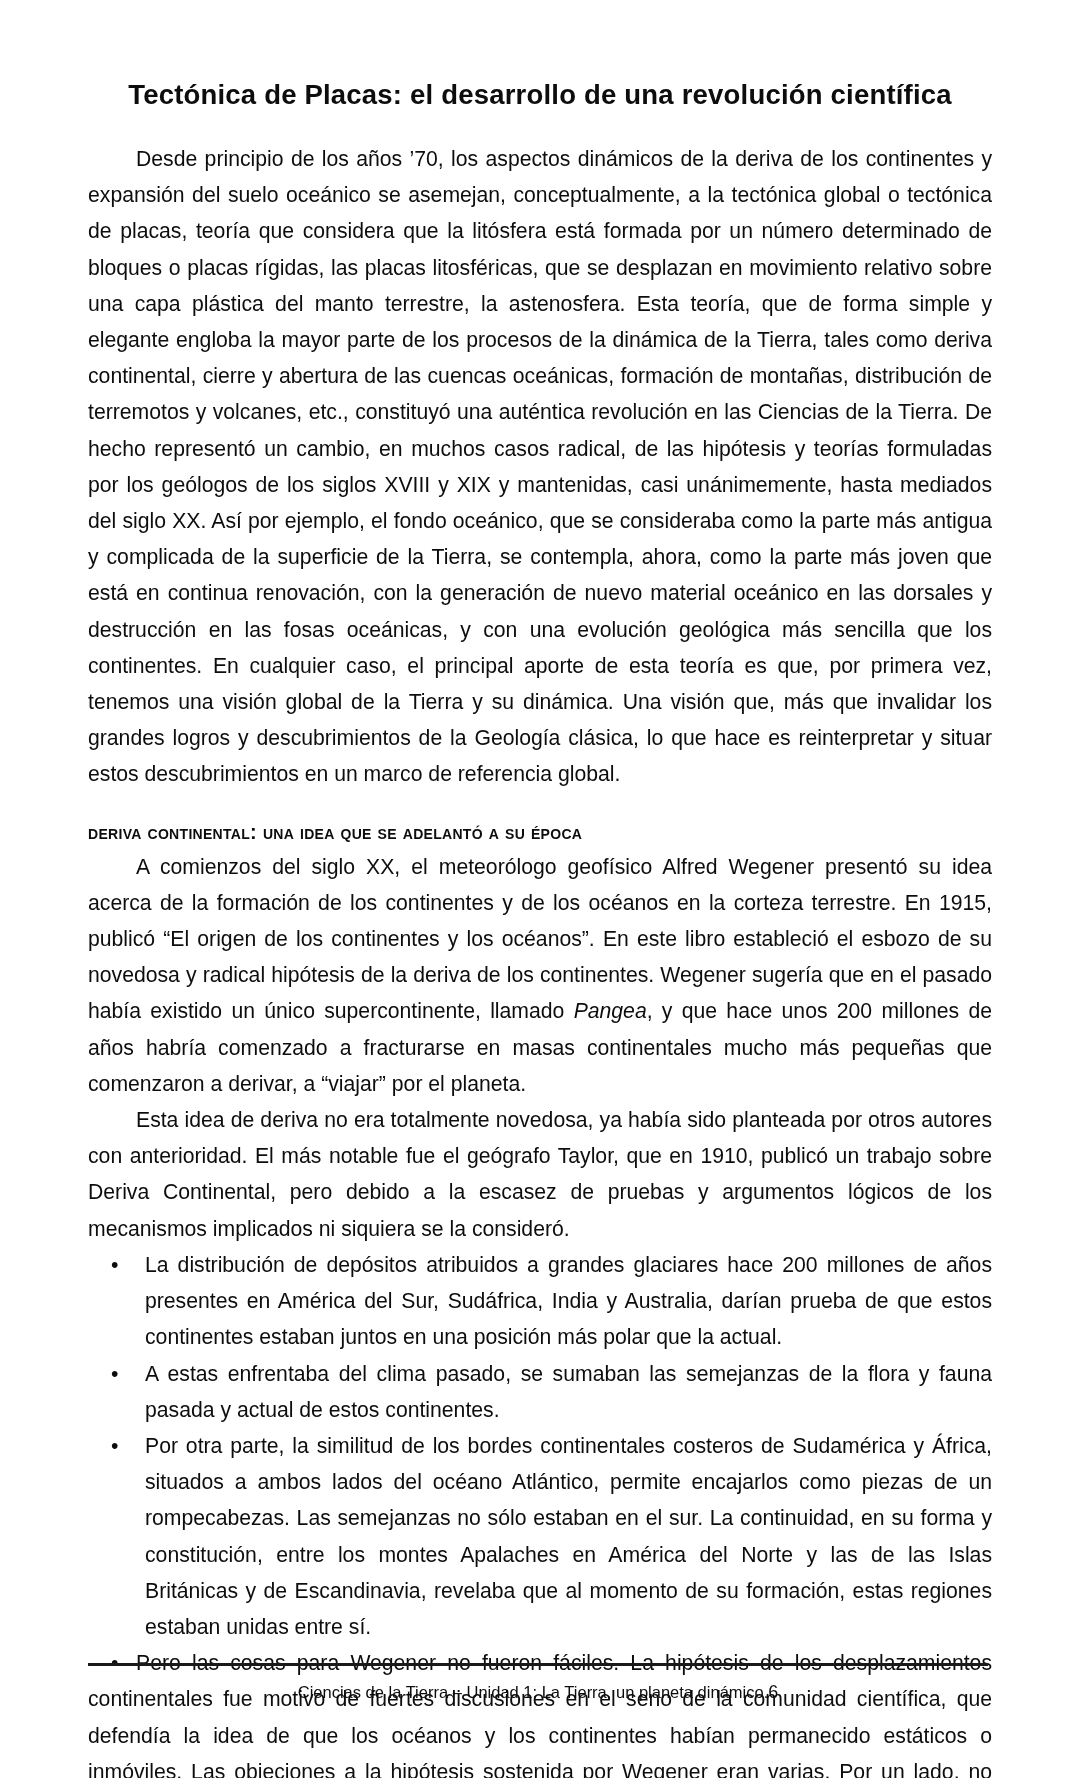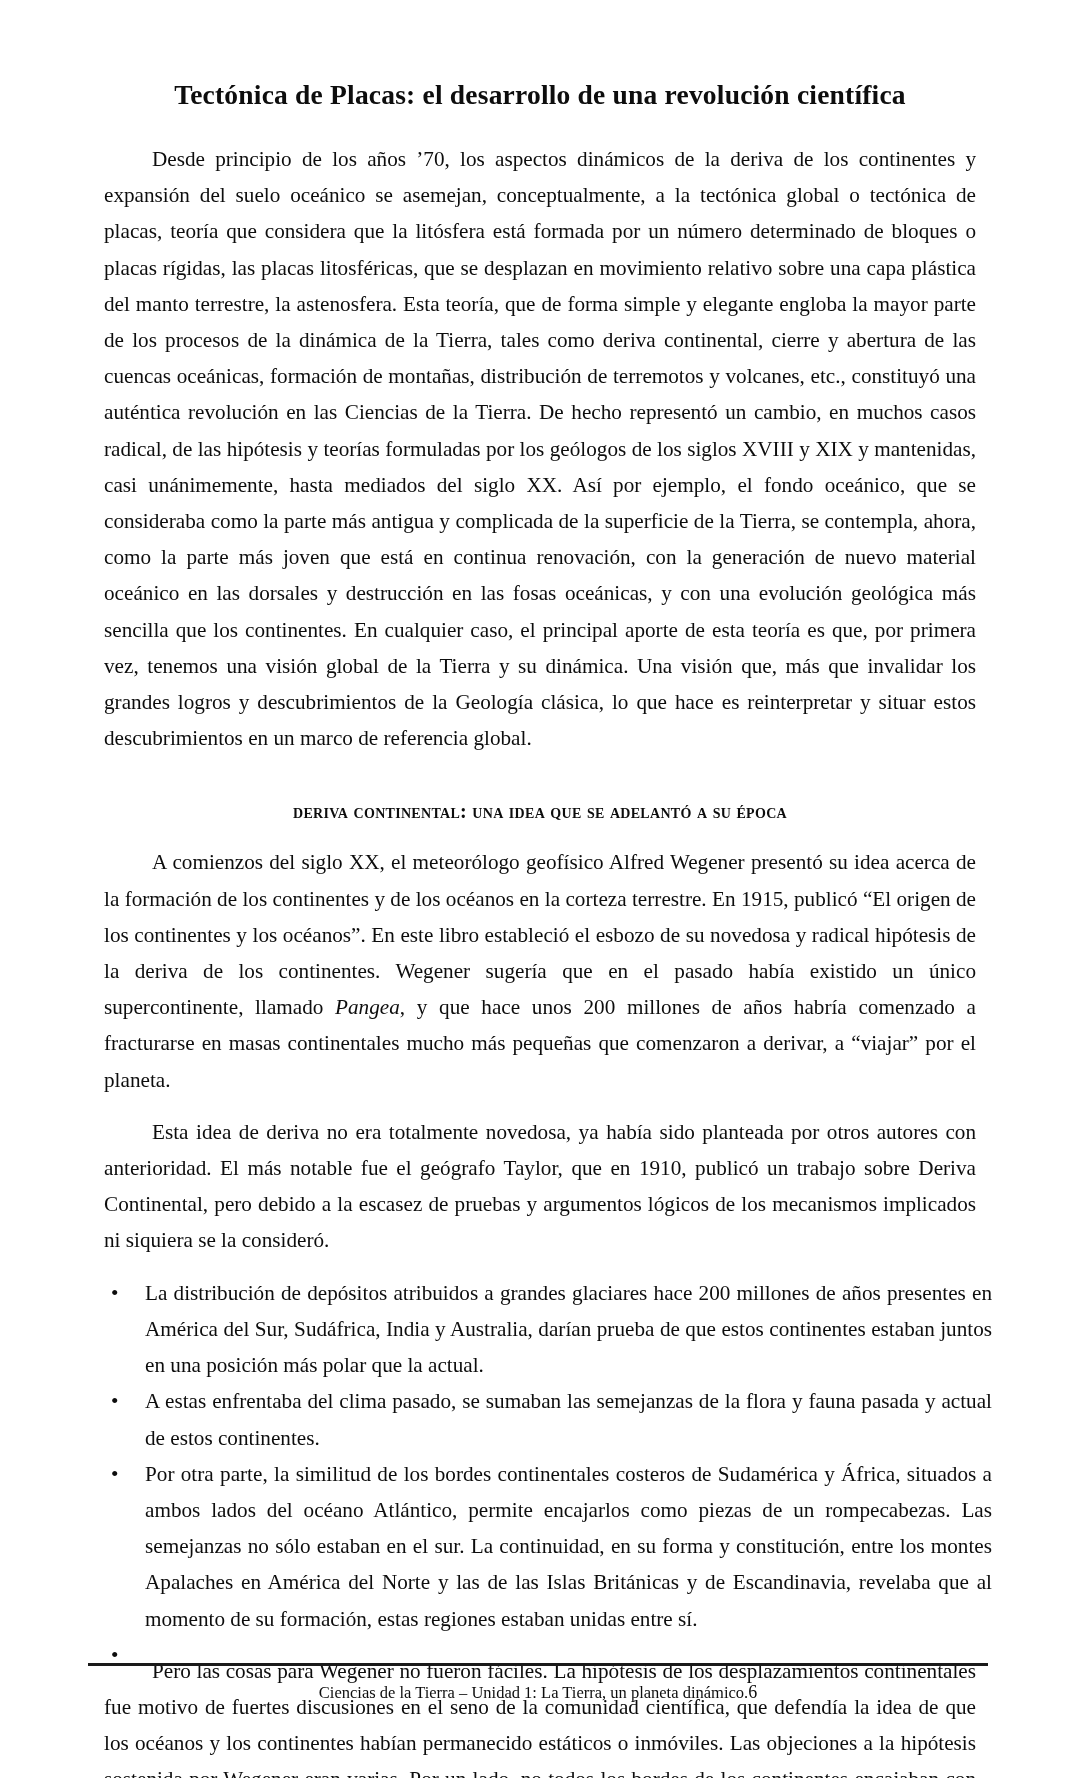--- a/index.html
+++ b/index.html
@@ -15,21 +15,20 @@
     color: #0d0d0d;
     position: relative;
     overflow: hidden;
   }
   .page {
     position: relative;
     width: 1080px;
     height: 1766px;
     box-sizing: border-box;
     padding: 10px;
-    font-family: Liberation Serif, serif;
   }
   .content {
     position: absolute;
     left: 88px;
     top: 0;
     width: 904px;
   }
   h1.doc-title {
     font-size: 27.5px;
     font-weight: bold;
@@ -37,38 +36,38 @@
     margin: 0;
     padding-top: 78px;
     letter-spacing: 0.2px;
     line-height: 1.2;
   }
   p.para {
     font-size: 21.2px;
     line-height: 36.2px;
     text-align: justify;
     text-justify: inter-word;
-    margin: 16px;
+    margin: 0;
     text-indent: 48px;
     hyphens: none;
   }
   p.first-para {
     margin-top: 30px;
   }
   h2.section-head {
     font-size: 20px;
     font-weight: bold;
     font-variant: small-caps;
     text-transform: lowercase;
     margin: 0;
     padding-top: 24px;
     padding-bottom: 2px;
     line-height: 30px;
     letter-spacing: 0.3px;
-    text-align: center;
+    text-align: left;
   }
   ul.bullets {
     list-style: none;
     margin: 0;
     padding: 0;
   }
   ul.bullets li {
     position: relative;
     font-size: 21.2px;
     line-height: 36.2px;

